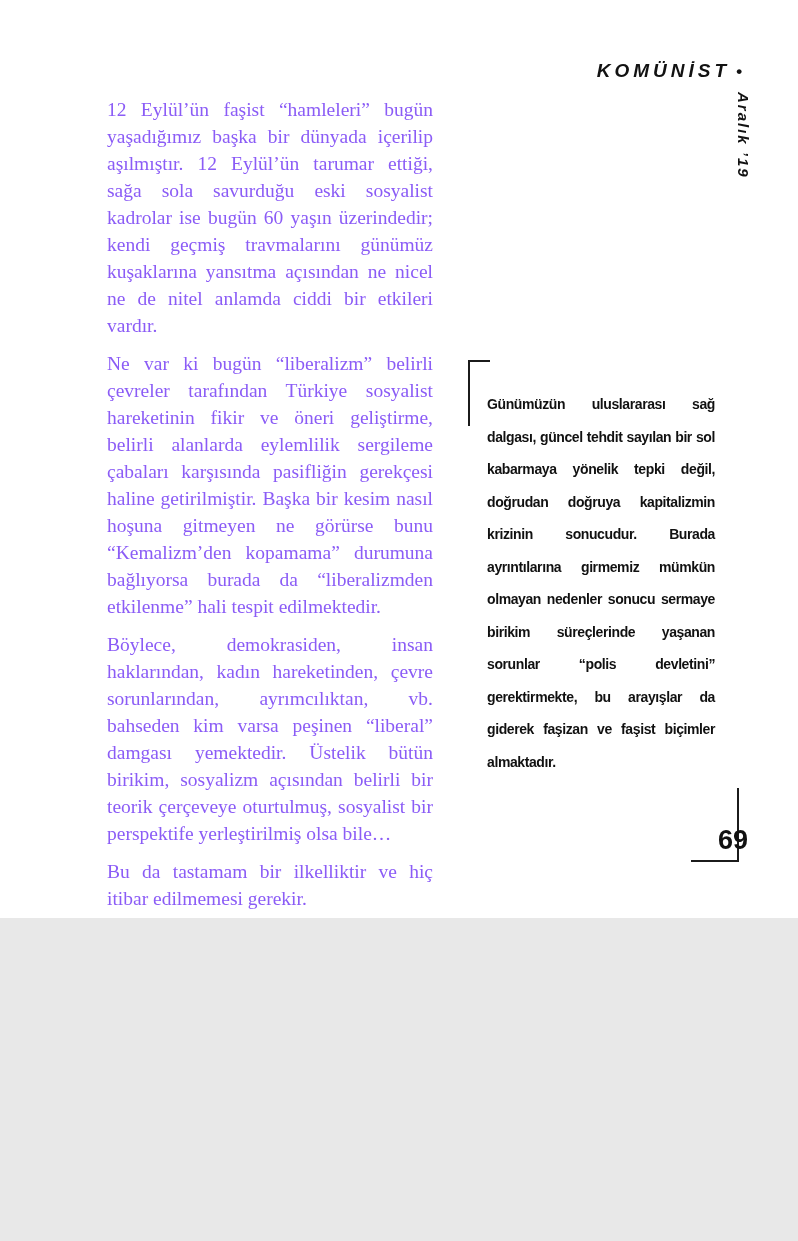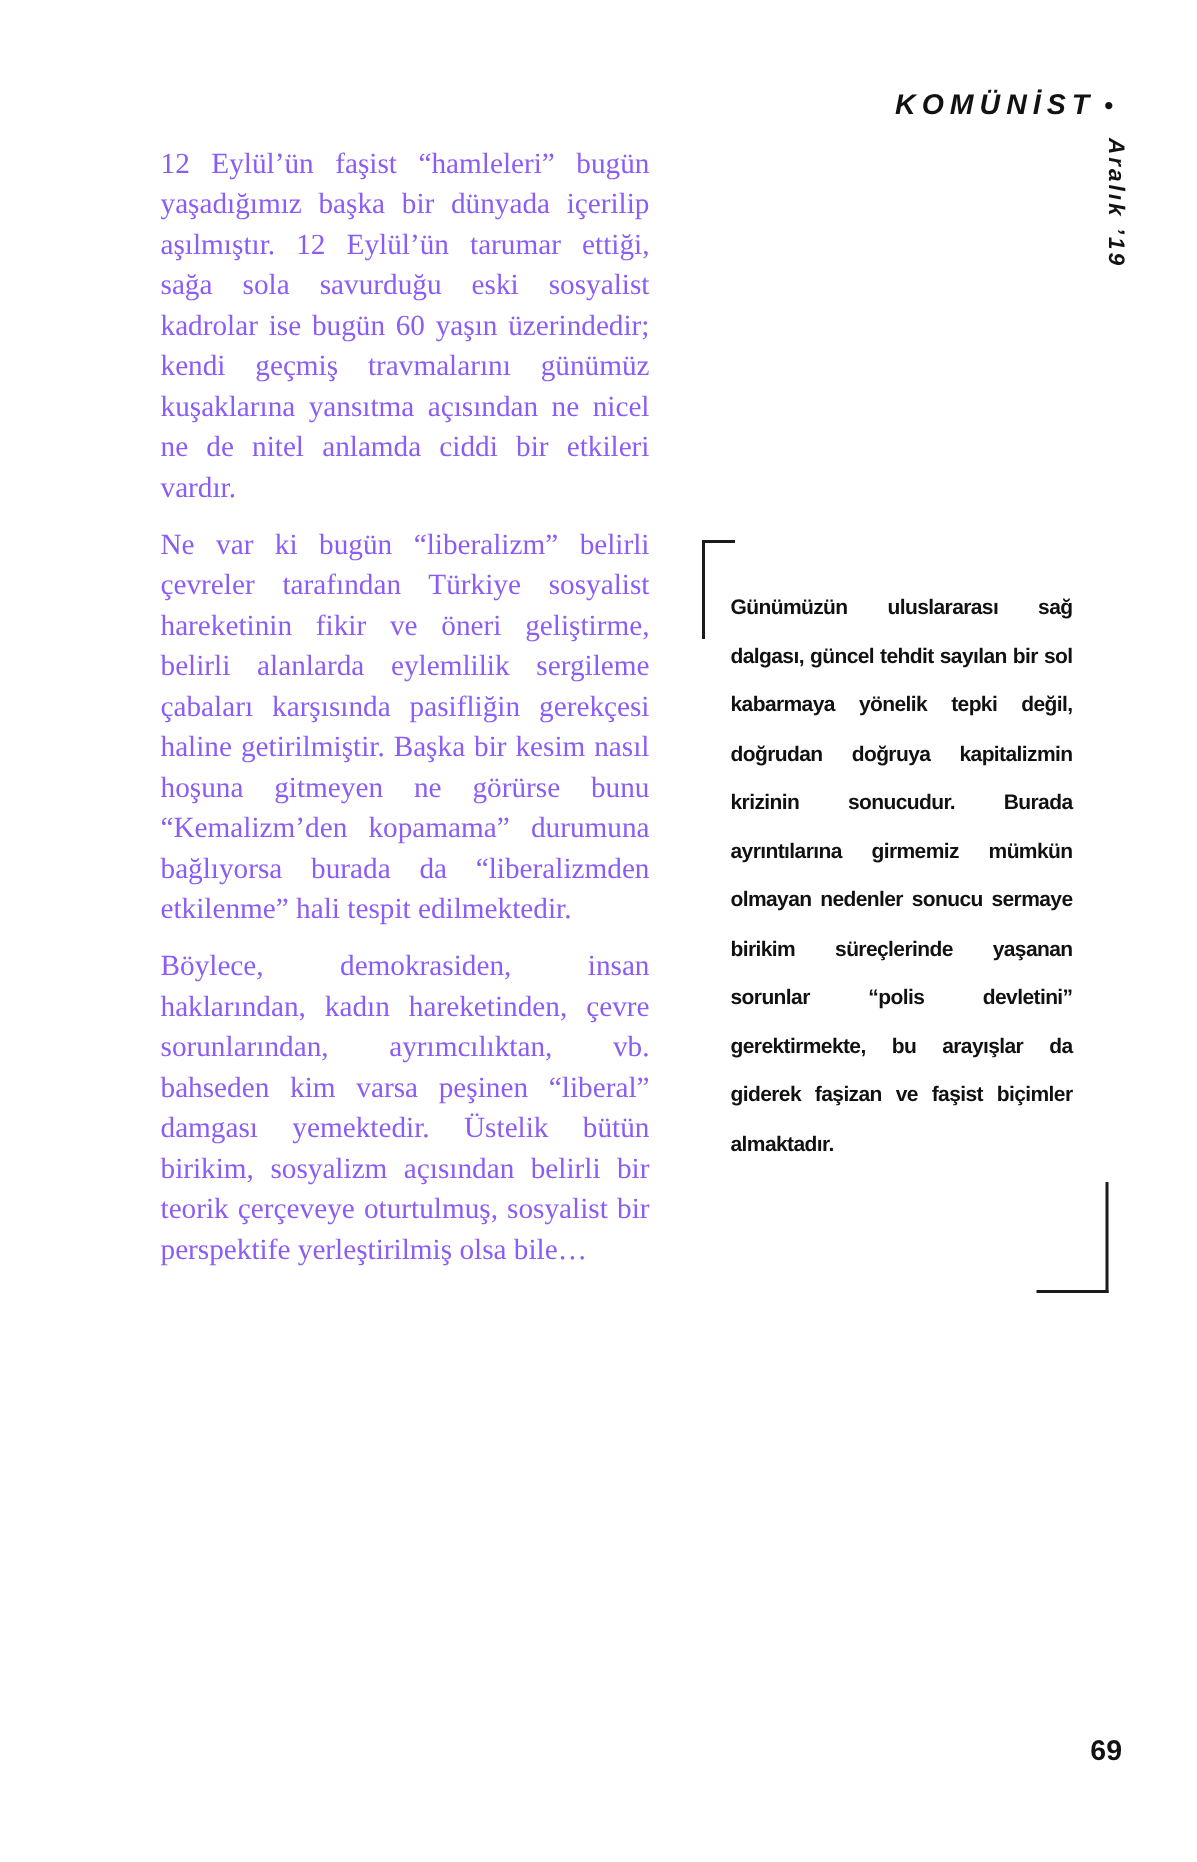--- a/index.html
+++ b/index.html
@@ -1,19 +1,19 @@
 <!DOCTYPE html>
 <html lang="tr"><head>
 <meta charset="utf-8">
 <style>
   html, body { margin: 0; padding: 0; background: #e8e8e8; }
   .page {
     position: relative;
     width: 798px;
-    height: 1241px;
+    height: 918px;
     margin: 0 auto;
     background: #ffffff;
     font-family: "Liberation Serif", serif;
     color: #1b1b1b;
     overflow: hidden;
   }
 
   
   .masthead {
     position: absolute;
@@ -96,40 +96,41 @@
     border-bottom: 2px solid #1b1b1b;
   }
 
   
   .page-number {
     position: absolute;
     right: 50px;
     bottom: 62px;
     font-family: "Liberation Sans", sans-serif;
     font-weight: bold;
-    font-size: 19px;
+    font-size: 27px;
     color: #111111;
     text-align: center;
   }
 </style>
 </head>
 <body>
 
 <div class="page">
 
   <div class="masthead">
     <span>KOMÜNİST</span><span class="bullet">•</span>
   </div>
 
   <div class="issue-date">Aralık ’19</div>
 
   <main class="body-column">
     <p>12 Eylül’ün faşist “hamleleri” bugün yaşadığımız başka bir dünyada içerilip aşılmıştır. 12 Eylül’ün tarumar ettiği, sağa sola savurduğu eski sosyalist kadrolar ise bugün 60 yaşın üzerindedir; kendi geçmiş travmalarını günümüz kuşaklarına yansıtma açısından ne nicel ne de nitel anlamda ciddi bir etkileri vardır.</p>
     <p>Ne var ki bugün “liberalizm” belirli çevreler tarafından Türkiye sosyalist hareketinin fikir ve öneri geliştirme, belirli alanlarda eylemlilik sergileme çabaları karşısında pasifliğin gerekçesi haline getirilmiştir. Başka bir kesim nasıl hoşuna gitmeyen ne görürse bunu “Kemalizm’den kopamama” durumuna bağlıyorsa burada da “liberalizmden etkilenme” hali tespit edilmektedir.</p>
     <p>Böylece, demokrasiden, insan haklarından, kadın hareketinden, çevre sorunlarından, ayrımcılıktan, vb. bahseden kim varsa peşinen “liberal” damgası yemektedir. Üstelik bütün birikim, sosyalizm açısından belirli bir teorik çerçeveye oturtulmuş, sosyalist bir perspektife yerleştirilmiş olsa bile…</p>
+    <p>Bu da tastamam bir ilkelliktir ve hiç itibar edilmemesi gerekir.</p>
   </main>
 
   <div class="bracket-open"></div>
 
   <aside class="pullquote">
     <p>Günümüzün uluslararası sağ dalgası, güncel tehdit sayılan bir sol kabarmaya yönelik tepki değil, doğrudan doğruya kapitalizmin krizinin sonucudur. Burada ayrıntılarına girmemiz mümkün olmayan nedenler sonucu sermaye birikim süreçlerinde yaşanan sorunlar “polis devletini” gerektirmekte, bu arayışlar da giderek faşizan ve faşist biçimler almaktadır.</p>
   </aside>
 
   <div class="bracket-close"></div>
 

